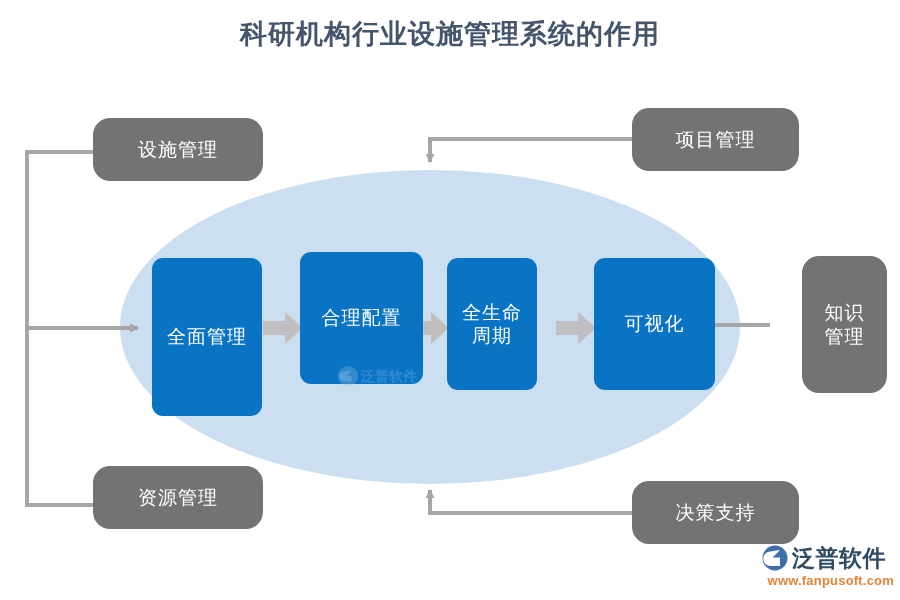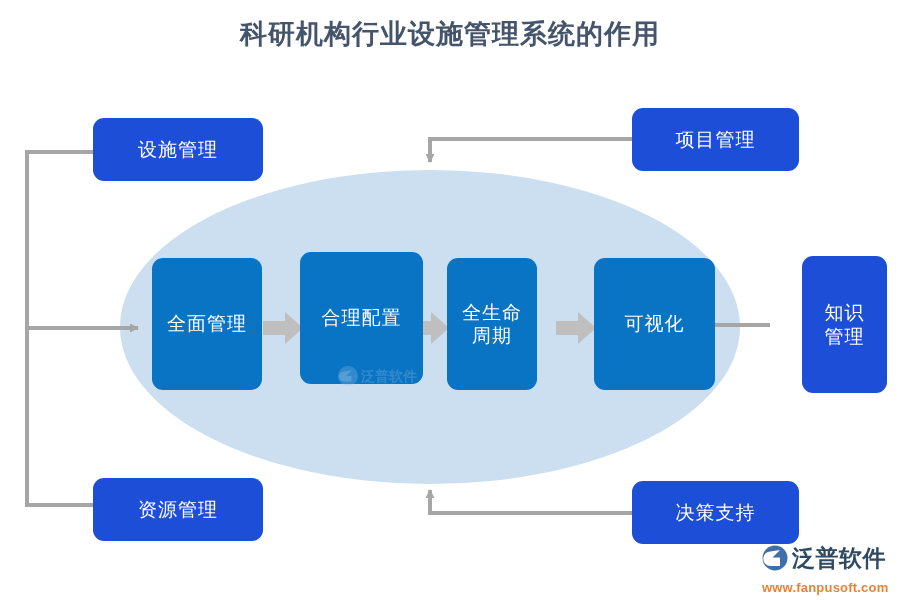--- a/index.html
+++ b/index.html
@@ -60,40 +60,40 @@
     align-items: center;
     justify-content: center;
     text-align: center;
     color: #ffffff;
     font-family: "Liberation Serif", "DejaVu Serif", serif;
     line-height: 1.22;
     box-sizing: border-box;
     white-space: pre-line;
   }
   .node.outer {
-    background: #1d4ed8;
-    border-radius: 11px;
+    background: #737373;
+    border-radius: 17px;
     font-size: 19px;
     letter-spacing: 1px;
   }
   .node.core {
     background: #0a74c4;
     border-radius: 11px;
     font-size: 19px;
     letter-spacing: 1px;
   }
 
   
   #node-facility      { left: 93px;  top: 118px; width: 170px; height: 63px; }
-  #node-resource      { left: 93px;  top: 478px; width: 170px; height: 63px; }
+  #node-resource      { left: 93px;  top: 466px; width: 170px; height: 63px; }
   #node-project       { left: 632px; top: 108px; width: 167px; height: 63px; }
   #node-decision      { left: 632px; top: 481px; width: 167px; height: 63px; }
   #node-knowledge     { left: 802px; top: 256px; width: 85px;  height: 137px; }
 
-  #node-comprehensive { left: 152px; top: 258px; width: 110px; height: 132px; }
+  #node-comprehensive { left: 152px; top: 258px; width: 110px; height: 158px; }
   #node-allocation    { left: 300px; top: 252px; width: 123px; height: 132px; }
   #node-lifecycle     { left: 447px; top: 258px; width: 90px; height: 132px; }
   #node-visualize     { left: 594px; top: 258px; width: 121px; height: 132px; }
 
   
   .chevron {
     position: absolute;
     top: 310px;
     width: 40px;
     height: 36px;
@@ -156,22 +156,22 @@
     color: #2f4b63;
     letter-spacing: 0.5px;
     line-height: 1;
   }
   #brand-logo .brand-url {
     font-family: "Liberation Sans", "DejaVu Sans", sans-serif;
     font-size: 13px;
     font-weight: bold;
     color: #e8833a;
     letter-spacing: 0.2px;
-    margin-top: 7px;
-    text-align: left;
+    margin-top: 0;
+    text-align: right;
     width: 132px;
   }
 </style>
 </head>
 <body>
 
 <div id="canvas">
 
   <div id="diagram-title">科研机构行业设施管理系统的作用</div>
 

